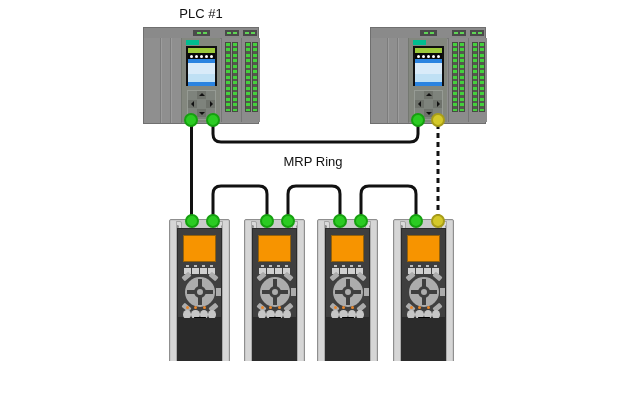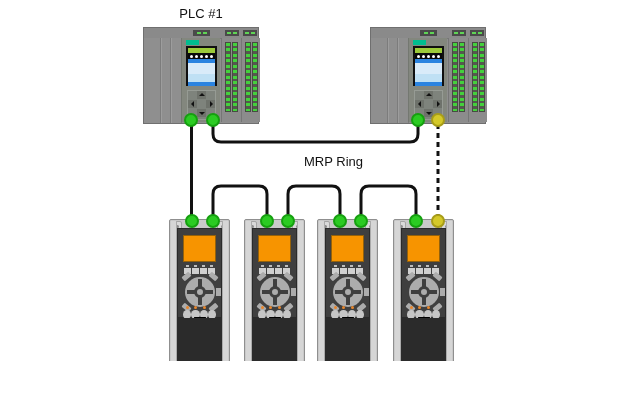--- a/index.html
+++ b/index.html
@@ -2,21 +2,21 @@
 <html><head>
 <meta charset="utf-8">
 <style>
   html,body{margin:0;padding:0;background:#fff;}
   .canvas{position:relative;width:628px;height:361px;background:#FFFFFF;overflow:hidden;
           font-family:"Liberation Sans",sans-serif;}
 
   
   .devlabel{position:absolute;top:6px;width:116px;text-align:center;
             font-size:13px;color:#111;z-index:5;}
-  .ringlabel{position:absolute;left:263px;top:154px;width:100px;text-align:right;
+  .ringlabel{position:absolute;left:263px;top:154px;width:100px;text-align:center;
              font-size:13px;color:#111;z-index:5;}
 
   
   .plc{position:absolute;top:27px;width:116px;height:97px;background:#8F8F8F;
        border:1px solid #6F6F6F;box-sizing:border-box;z-index:10;}
   .topstrip{position:absolute;top:0;left:0;right:0;height:10px;background:#8A8A8A;
             border-bottom:1px solid #797979;}
   .slot{position:absolute;top:2px;height:6px;background:#4A4A4A;display:flex;
         align-items:center;justify-content:center;gap:2px;}
   .slot i{width:4px;height:2px;background:#5FD455;display:block;}

